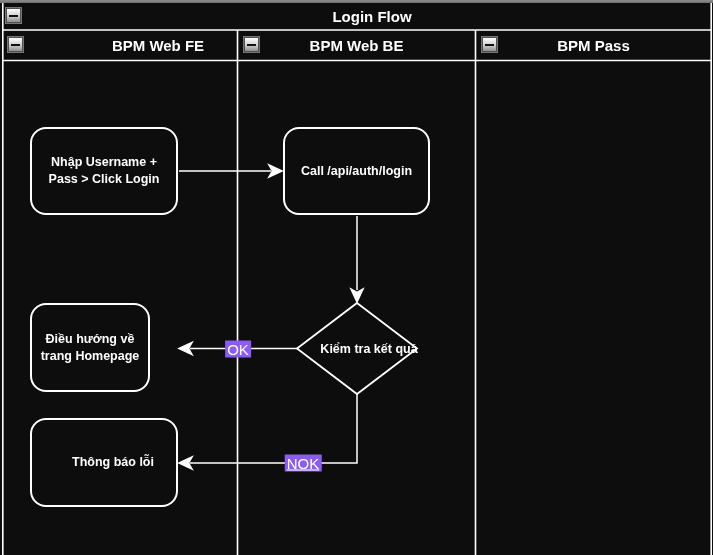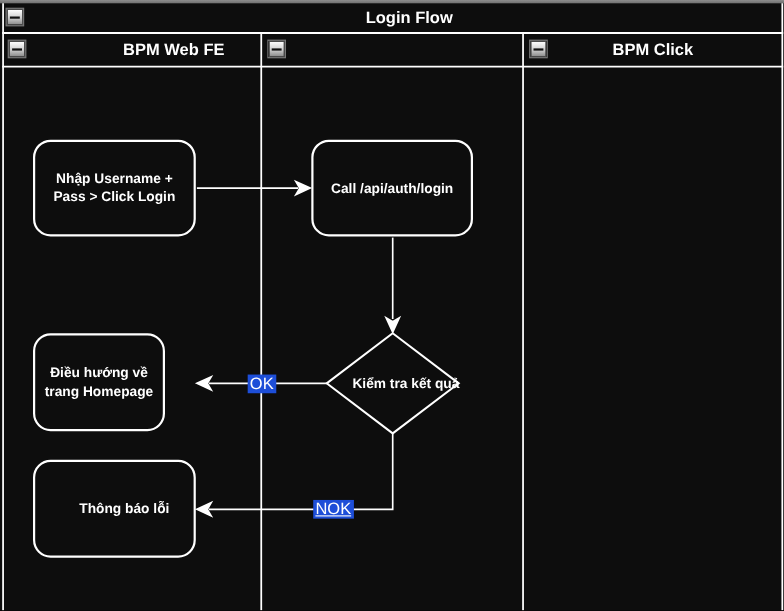--- a/index.html
+++ b/index.html
@@ -37,21 +37,21 @@
   .n-input    { left:30px;  top:127px; width:148px; height:88px; }
   .n-call     { left:283px; top:127px; width:147px; height:88px;align-items:center; }
   .n-redirect { left:30px;  top:303px; width:120px; height:89px; }
   .n-error    { left:30px;  top:418px; width:148px; height:89px;padding-left:24px; }
 
   .diamond-label { position:absolute; left:357px; top:349px; width:128px;
     transform:translate(-50%,-50%); text-align:center;
     font-size:12.5px; font-weight:bold; z-index:5;padding-left:24px; }
 
   .edge-label { position:absolute; transform:translate(-50%,-50%);
-    background:#1d4ed8; padding:0 2px; font-size:15px; font-weight:normal;
+    background:#8b5cf6; padding:0 2px; font-size:15px; font-weight:normal;
     z-index:5; white-space:nowrap; }
   .lbl-ok  { left:238px; top:349px; }
   .lbl-nok { left:303px; top:463px;text-decoration:underline; }
 </style>
 </head>
 <body>
 
 <div class="canvas">
 
   <div class="top-strip"></div>
@@ -62,25 +62,28 @@
   <div class="collapse-icon" style="left:6px; top:8px;">
     <span class="bar"></span>
   </div>
 
   <div class="lane-header lane-fe">
     <span class="lbl">BPM Web FE</span>
   </div>
   <div class="collapse-icon" style="left:244px; top:37px;">
     <span class="bar"></span>
   </div>
+  <div class="lane-header lane-be">
+    <span class="lbl">BPM Web BE</span>
+  </div>
   <div class="collapse-icon" style="left:8px; top:37px;">
     <span class="bar"></span>
   </div>
   <div class="lane-header lane-core">
-    <span class="lbl">BPM Click</span>
+    <span class="lbl">BPM Pass</span>
   </div>
   <div class="collapse-icon" style="left:482px; top:37px;">
     <span class="bar"></span>
   </div>
 
   <svg class="overlay" width="713" height="555">
     <g stroke="#ffffff" stroke-width="1.6" fill="none">
       <path d="M2.8,3 V555"></path>
       <path d="M711.2,3 V555"></path>
       <path d="M237.5,30 V555"></path>

